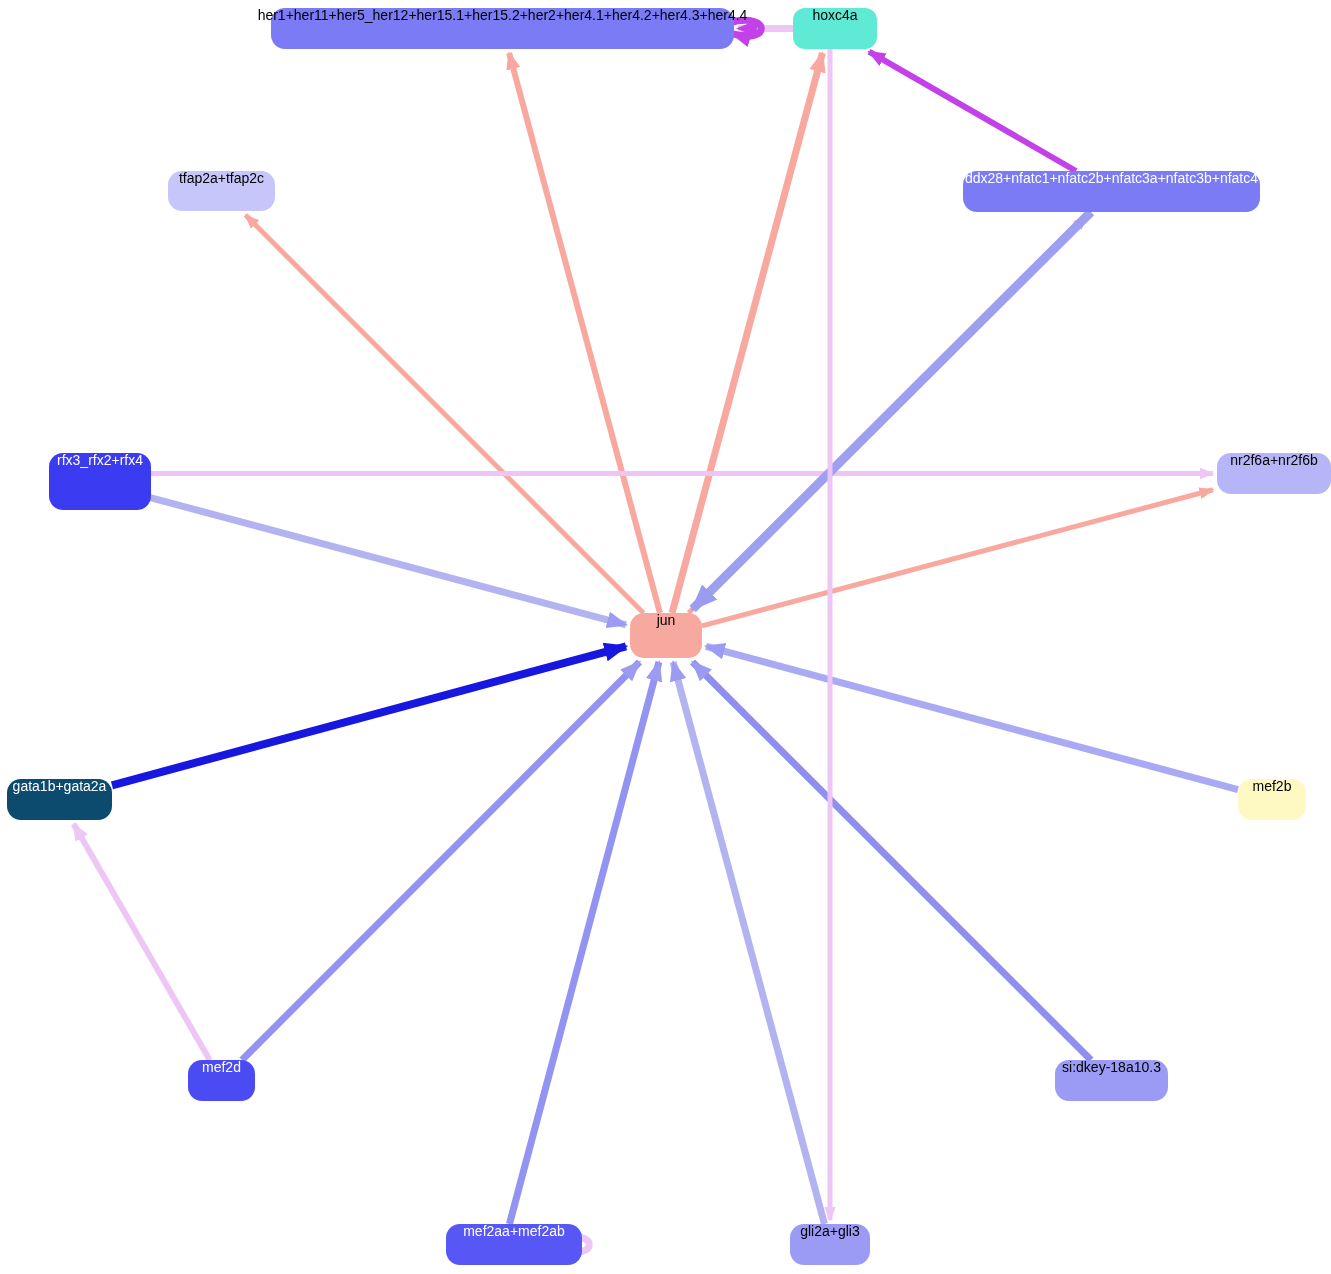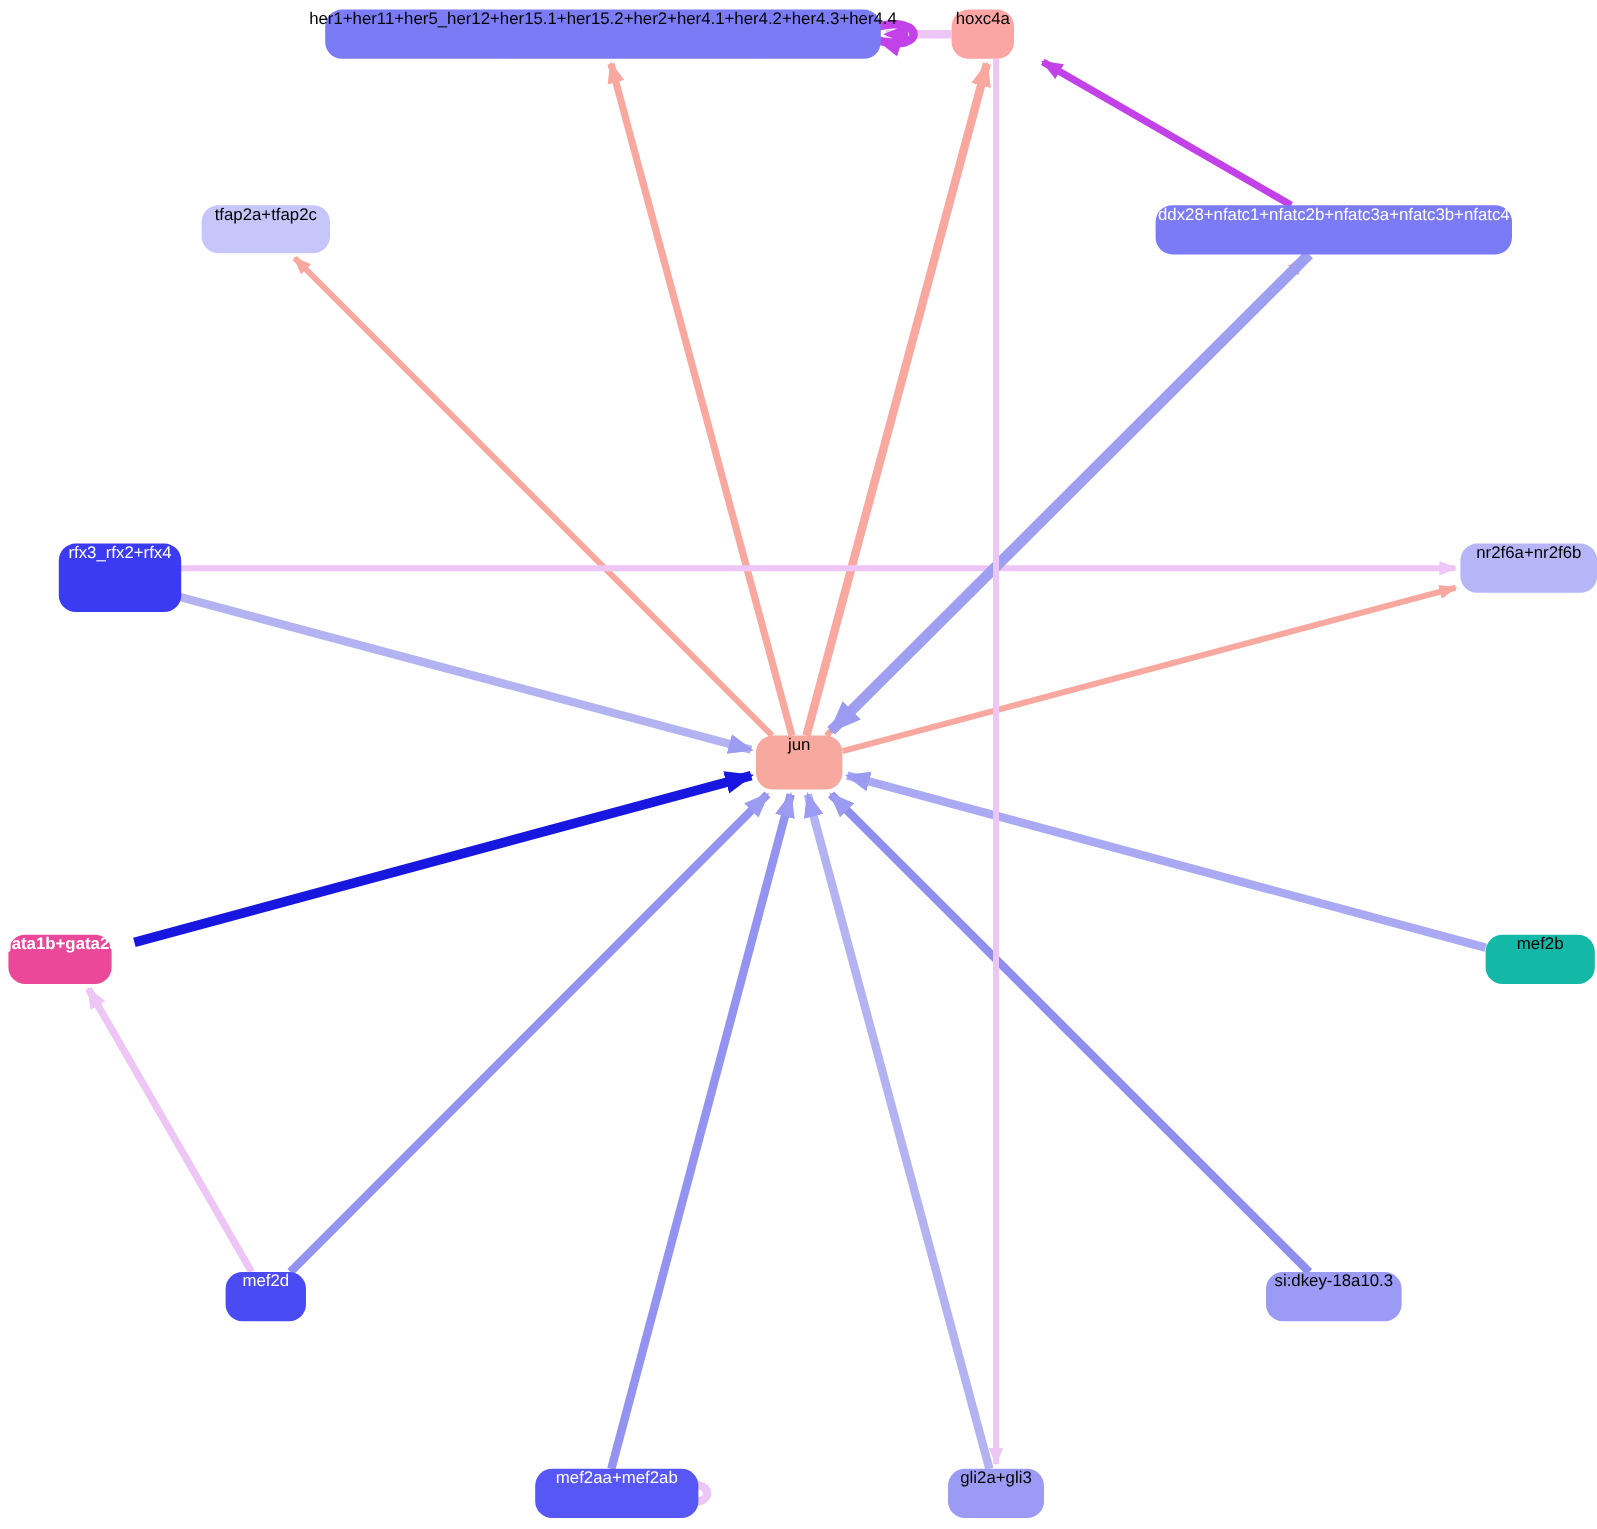--- a/index.html
+++ b/index.html
@@ -98,42 +98,42 @@
       <line x1="509.45320197044333" y1="1224" x2="658.9507389162561" y2="662" stroke="#9393f1" stroke-width="7" stroke-linecap="butt" marker-end="url(#mk-e16)"></line>
       <path d="M 558 1238.5 C 599.4 1227.5, 599.4 1261.5, 560 1249.5" fill="none" stroke="#eec6f5" stroke-width="7" stroke-linecap="butt" marker-end="url(#mk-e17)"></path>
       <line x1="824.4794745484401" y1="1224" x2="673.1362889983579" y2="662" stroke="#b3b3f2" stroke-width="7" stroke-linecap="butt" marker-end="url(#mk-e18)"></line>
       <line x1="1090.9769662921349" y1="1060" x2="692.5297752808989" y2="662" stroke="#8f8ff0" stroke-width="7" stroke-linecap="butt" marker-end="url(#mk-e19)"></line>
       <line x1="830" y1="49" x2="830" y2="1220" stroke="#eec6f5" stroke-width="5" stroke-linecap="butt" marker-end="url(#mk-e20)"></line>
     </svg>
   <div id="node-layer">
       <div class="node light" style="left: 271px; top: 8px; width: 463px; height: 41px; background: rgb(123, 123, 245); color: rgb(0, 0, 0);">
         <span>her1+her11+her5_her12+her15.1+her15.2+her2+her4.1+her4.2+her4.3+her4.4</span>
       </div>
-      <div class="node light" style="left: 793px; top: 8px; width: 52px; height: 41px; background: #fca5a5; color: rgb(0, 0, 0);">
+      <div class="node light" style="left: 793px; top: 8px; width: 84px; height: 41px; background: #5eead4; color: rgb(0, 0, 0); border-radius: 12px;">
         <span>hoxc4a</span>
       </div>
       <div class="node light" style="left: 168px; top: 171px; width: 107px; height: 40px; background: rgb(198, 198, 251); color: rgb(0, 0, 0);">
         <span>tfap2a+tfap2c</span>
       </div>
       <div class="node dark" style="left: 963px; top: 171px; width: 297px; height: 41px; background: rgb(123, 123, 245); color: rgb(255, 255, 255);">
         <span>ddx28+nfatc1+nfatc2b+nfatc3a+nfatc3b+nfatc4</span>
       </div>
       <div class="node dark" style="left: 9px; top: 453px; width: 102px; height: 57px; background: rgb(59, 59, 242); color: #ffffff; margin-left: 40px;">
         <span>rfx3_rfx2+rfx4</span>
       </div>
       <div class="node light" style="left: 1217px; top: 453px; width: 114px; height: 41px; background: rgb(181, 181, 248); color: rgb(0, 0, 0);">
         <span>nr2f6a+nr2f6b</span>
       </div>
       <div class="node light" style="left: 630px; top: 613px; width: 72px; height: 45px; background: rgb(247, 169, 160); color: rgb(0, 0, 0);">
         <span>jun</span>
       </div>
-      <div class="node dark" style="left: 7px; top: 779px; width: 86px; height: 41px; background: #ec4899; color: rgb(255, 255, 255); font-weight: bold;">
+      <div class="node dark" style="left: 7px; top: 779px; width: 105px; height: 41px; background: #0c4a6e; color: rgb(255, 255, 255);">
         <span>gata1b+gata2a</span>
       </div>
-      <div class="node light" style="left: 1238px; top: 779px; width: 91px; height: 41px; background: #14b8a6; color: rgb(0, 0, 0);">
+      <div class="node light" style="left: 1238px; top: 779px; width: 68px; height: 41px; background: #fef9c3; color: rgb(0, 0, 0);">
         <span>mef2b</span>
       </div>
       <div class="node dark" style="left: 188px; top: 1060px; width: 67px; height: 41px; background: rgb(75, 75, 244); color: rgb(255, 255, 255); border-radius: 14px;">
         <span>mef2d</span>
       </div>
       <div class="node light" style="left: 1055px; top: 1060px; width: 113px; height: 41px; background: rgb(155, 155, 246); color: rgb(0, 0, 0);">
         <span>si:dkey-18a10.3</span>
       </div>
       <div class="node dark" style="left: 446px; top: 1224px; width: 136px; height: 41px; background: rgb(87, 87, 245); color: rgb(255, 255, 255);">
         <span>mef2aa+mef2ab</span>

